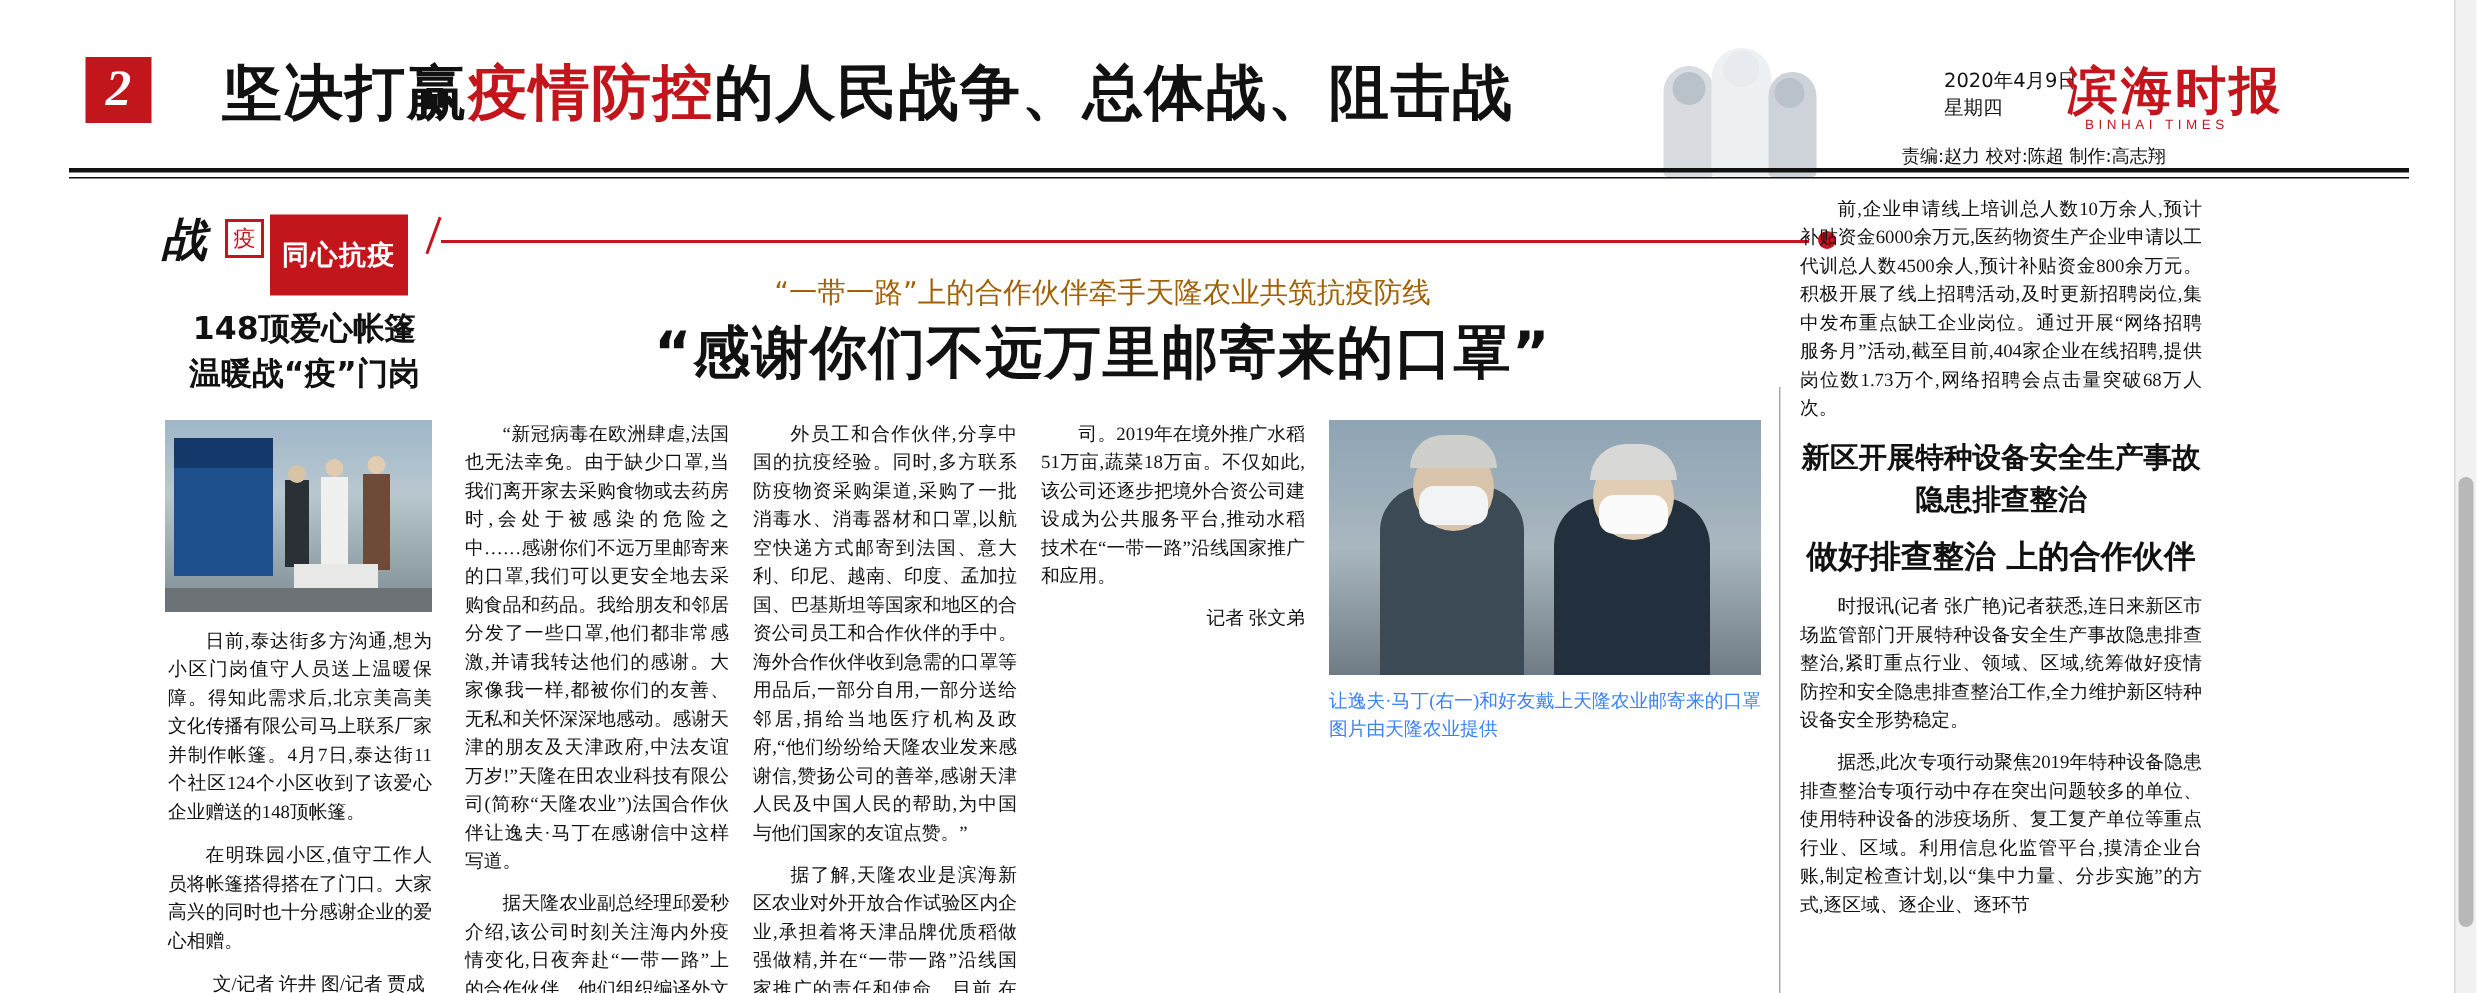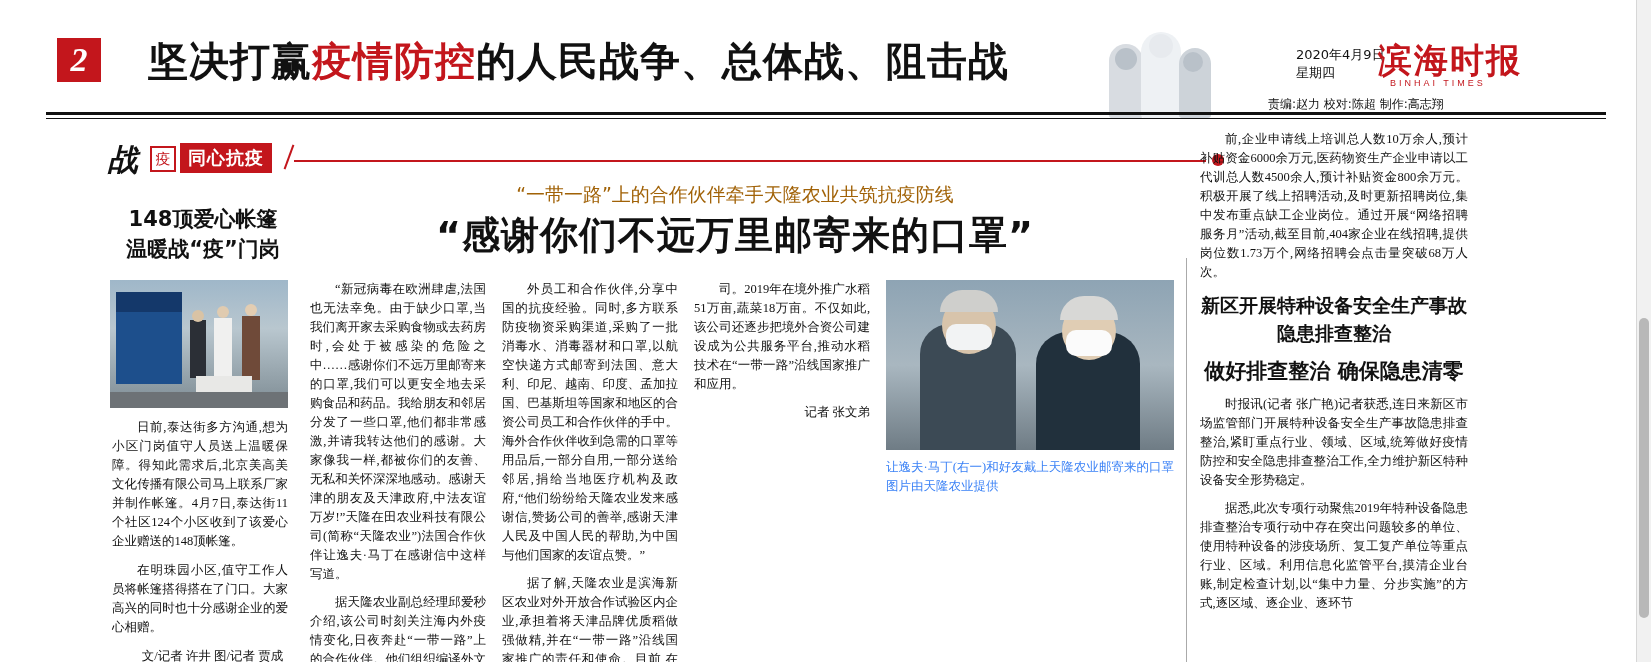--- a/index.html
+++ b/index.html
@@ -80,21 +80,21 @@
     font-style:italic;color:#111;
   }
   .banner-box{
     position:absolute;left:42px;top:6px;width:22px;height:22px;
     border:2px solid #c3161c;color:#c3161c;font-size:15px;line-height:22px;
     text-align:center;font-family:"DejaVu Sans",sans-serif;
   }
   .banner-red{
     position:absolute;left:72px;top:3px;
     background:#c3161c;color:#fff;font-family:"DejaVu Sans",sans-serif;
-    font-size:18px;font-weight:bold;padding:3px 8px;letter-spacing:1px;
+    font-size:18px;font-weight:bold;padding:15px 8px;letter-spacing:1px;
   }
   .banner-line{
     position:absolute;left:186px;top:20px;width:912px;height:2px;background:#c3161c;
   }
   .banner-slash{
     position:absolute;left:180px;top:4px;width:2px;height:26px;background:#c3161c;
     transform:rotate(20deg);
   }
   .banner-dot{
     position:absolute;left:1104px;top:14px;width:12px;height:12px;border-radius:50%;
@@ -301,21 +301,21 @@
     <div class="cp-manB"></div>
     <div class="cp-headB"></div>
     <div class="cp-hairB"></div>
     <div class="cp-maskB"></div>
   </div>
   <div class="photo-caption">让逸夫·马丁(右一)和好友戴上天隆农业邮寄来的口罩　图片由天隆农业提供</div>
 
   <div class="rcol">
     <p>前,企业申请线上培训总人数10万余人,预计补贴资金6000余万元,医药物资生产企业申请以工代训总人数4500余人,预计补贴资金800余万元。积极开展了线上招聘活动,及时更新招聘岗位,集中发布重点缺工企业岗位。通过开展“网络招聘服务月”活动,截至目前,404家企业在线招聘,提供岗位数1.73万个,网络招聘会点击量突破68万人次。</p>
     <p class="rhead1">新区开展特种设备安全生产事故隐患排查整治</p>
-    <p class="rhead2">做好排查整治 确保隐患清零</p>
+    <p class="rhead2">做好排查整治 上的合作伙伴</p>
     <p>时报讯(记者 张广艳)记者获悉,连日来新区市场监管部门开展特种设备安全生产事故隐患排查整治,紧盯重点行业、领域、区域,统筹做好疫情防控和安全隐患排查整治工作,全力维护新区特种设备安全形势稳定。</p>
     <p>据悉,此次专项行动聚焦2019年特种设备隐患排查整治专项行动中存在突出问题较多的单位、使用特种设备的涉疫场所、复工复产单位等重点行业、区域。利用信息化监管平台,摸清企业台账,制定检查计划,以“集中力量、分步实施”的方式,逐区域、逐企业、逐环节</p>
   </div>
 
   <div class="vrule" style="left:1186px;"></div>
 </div>
 
 <div id="mcol4"></div>
 <div id="mcol5"></div>
 

